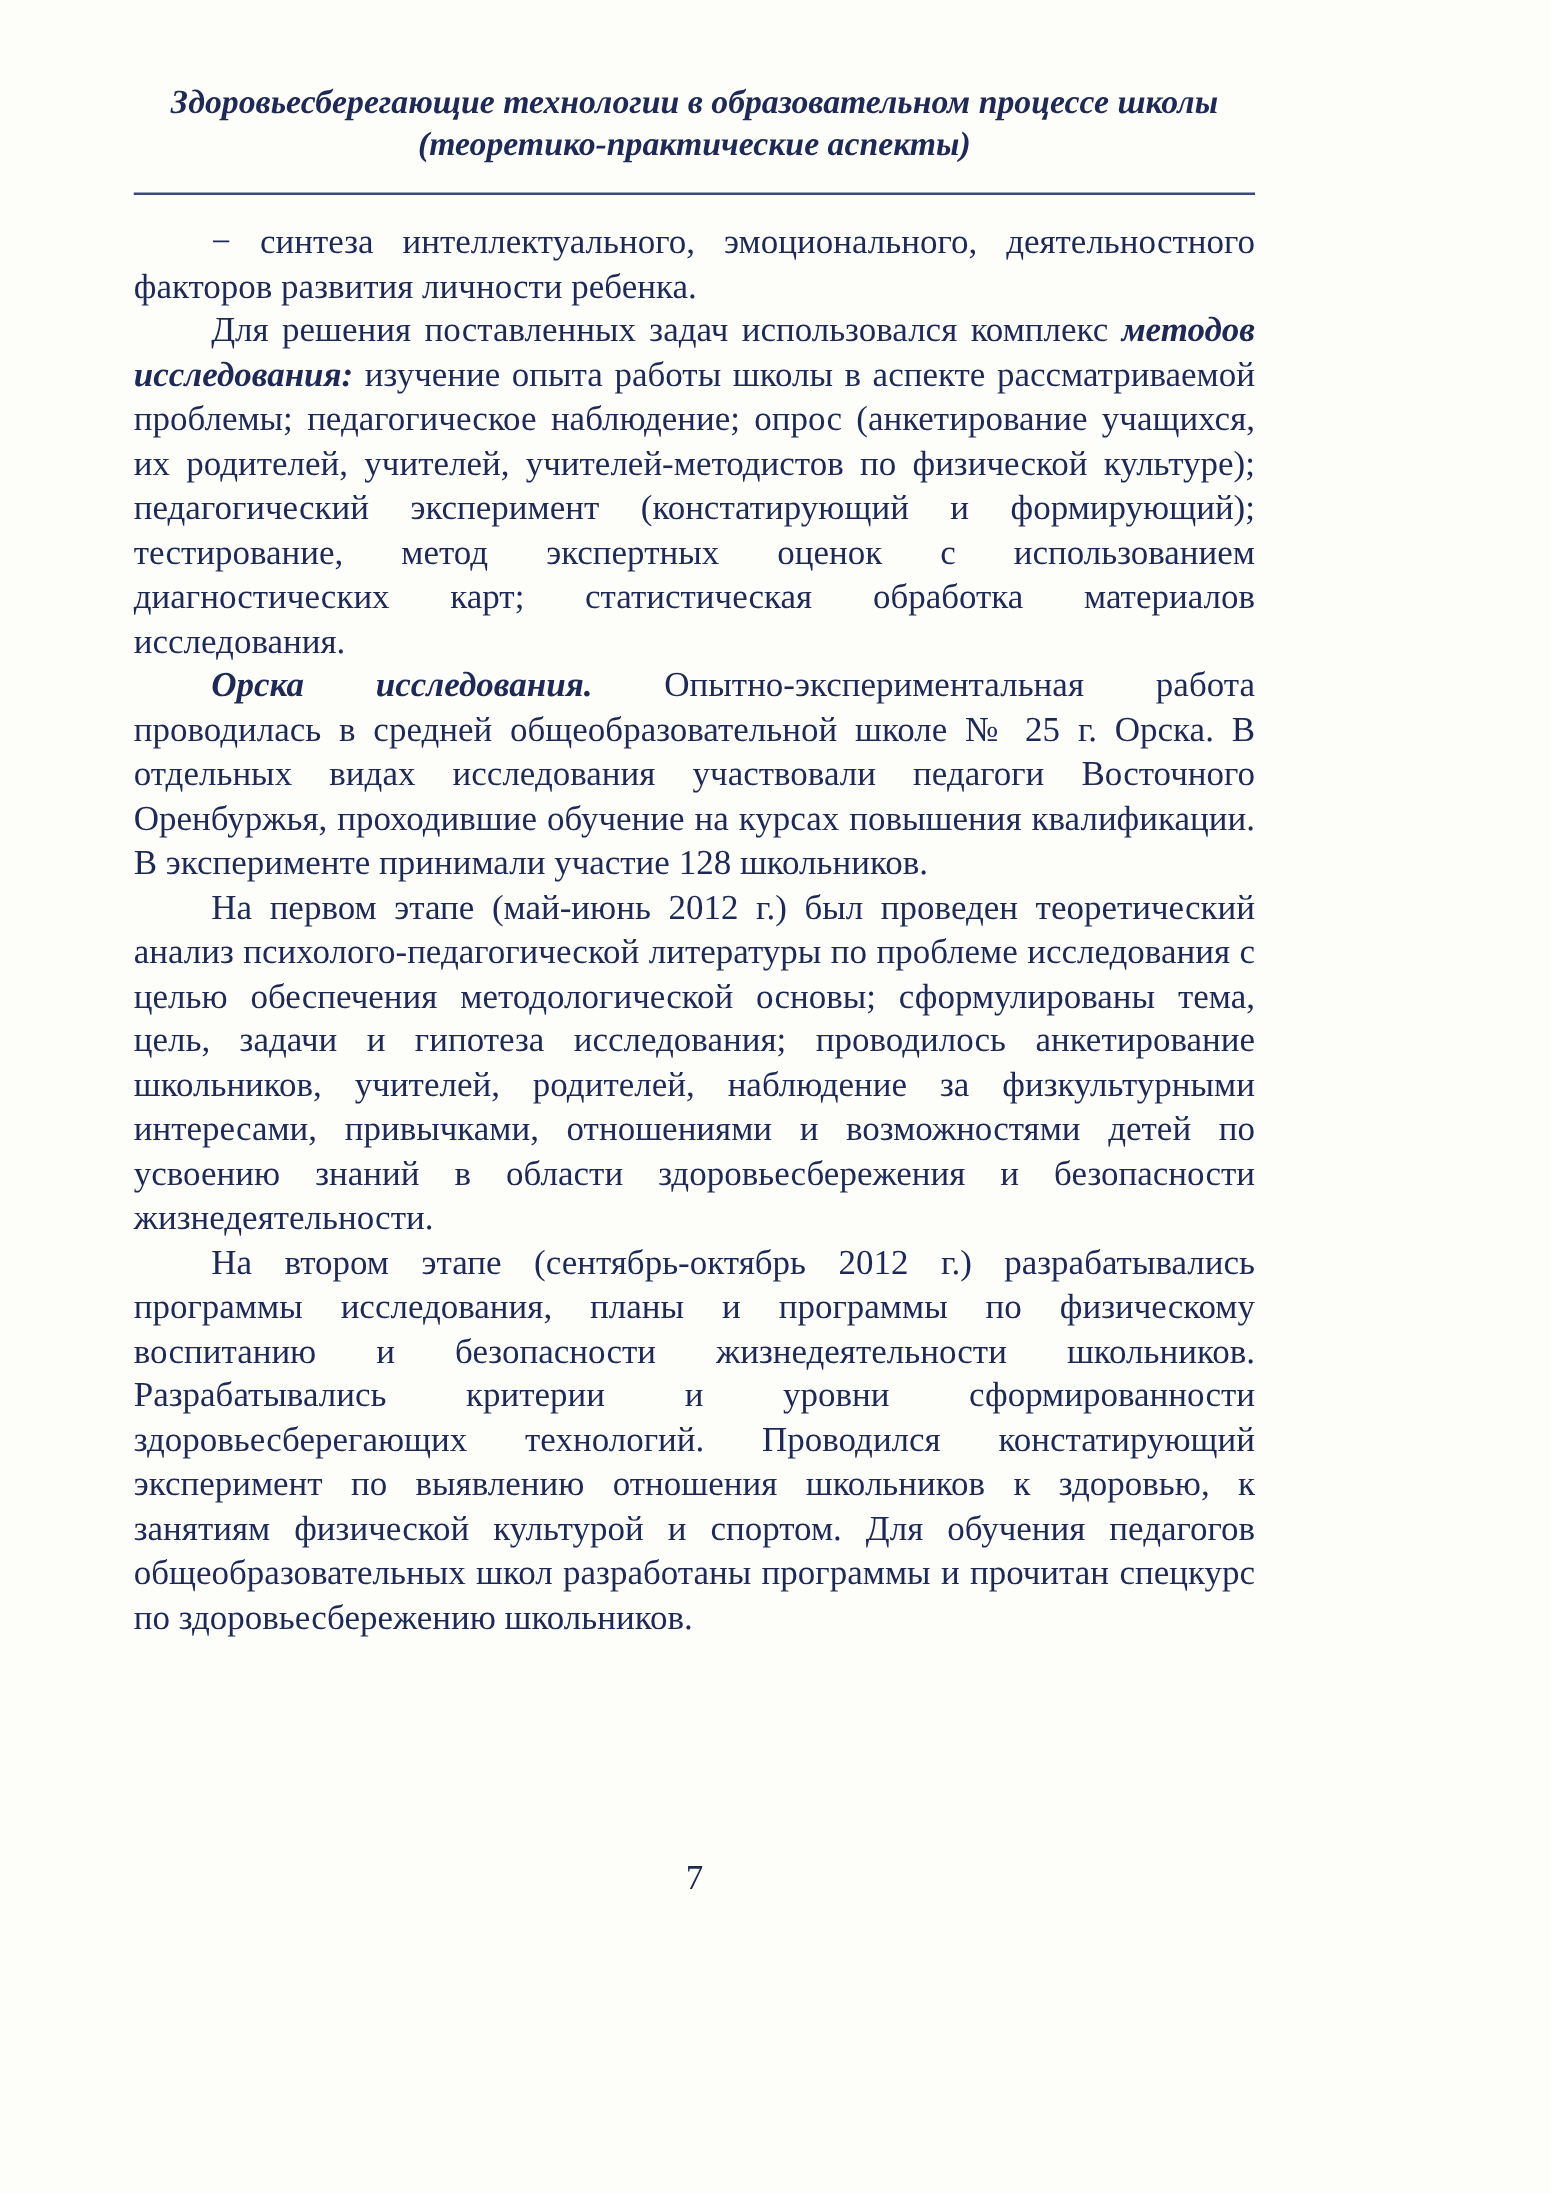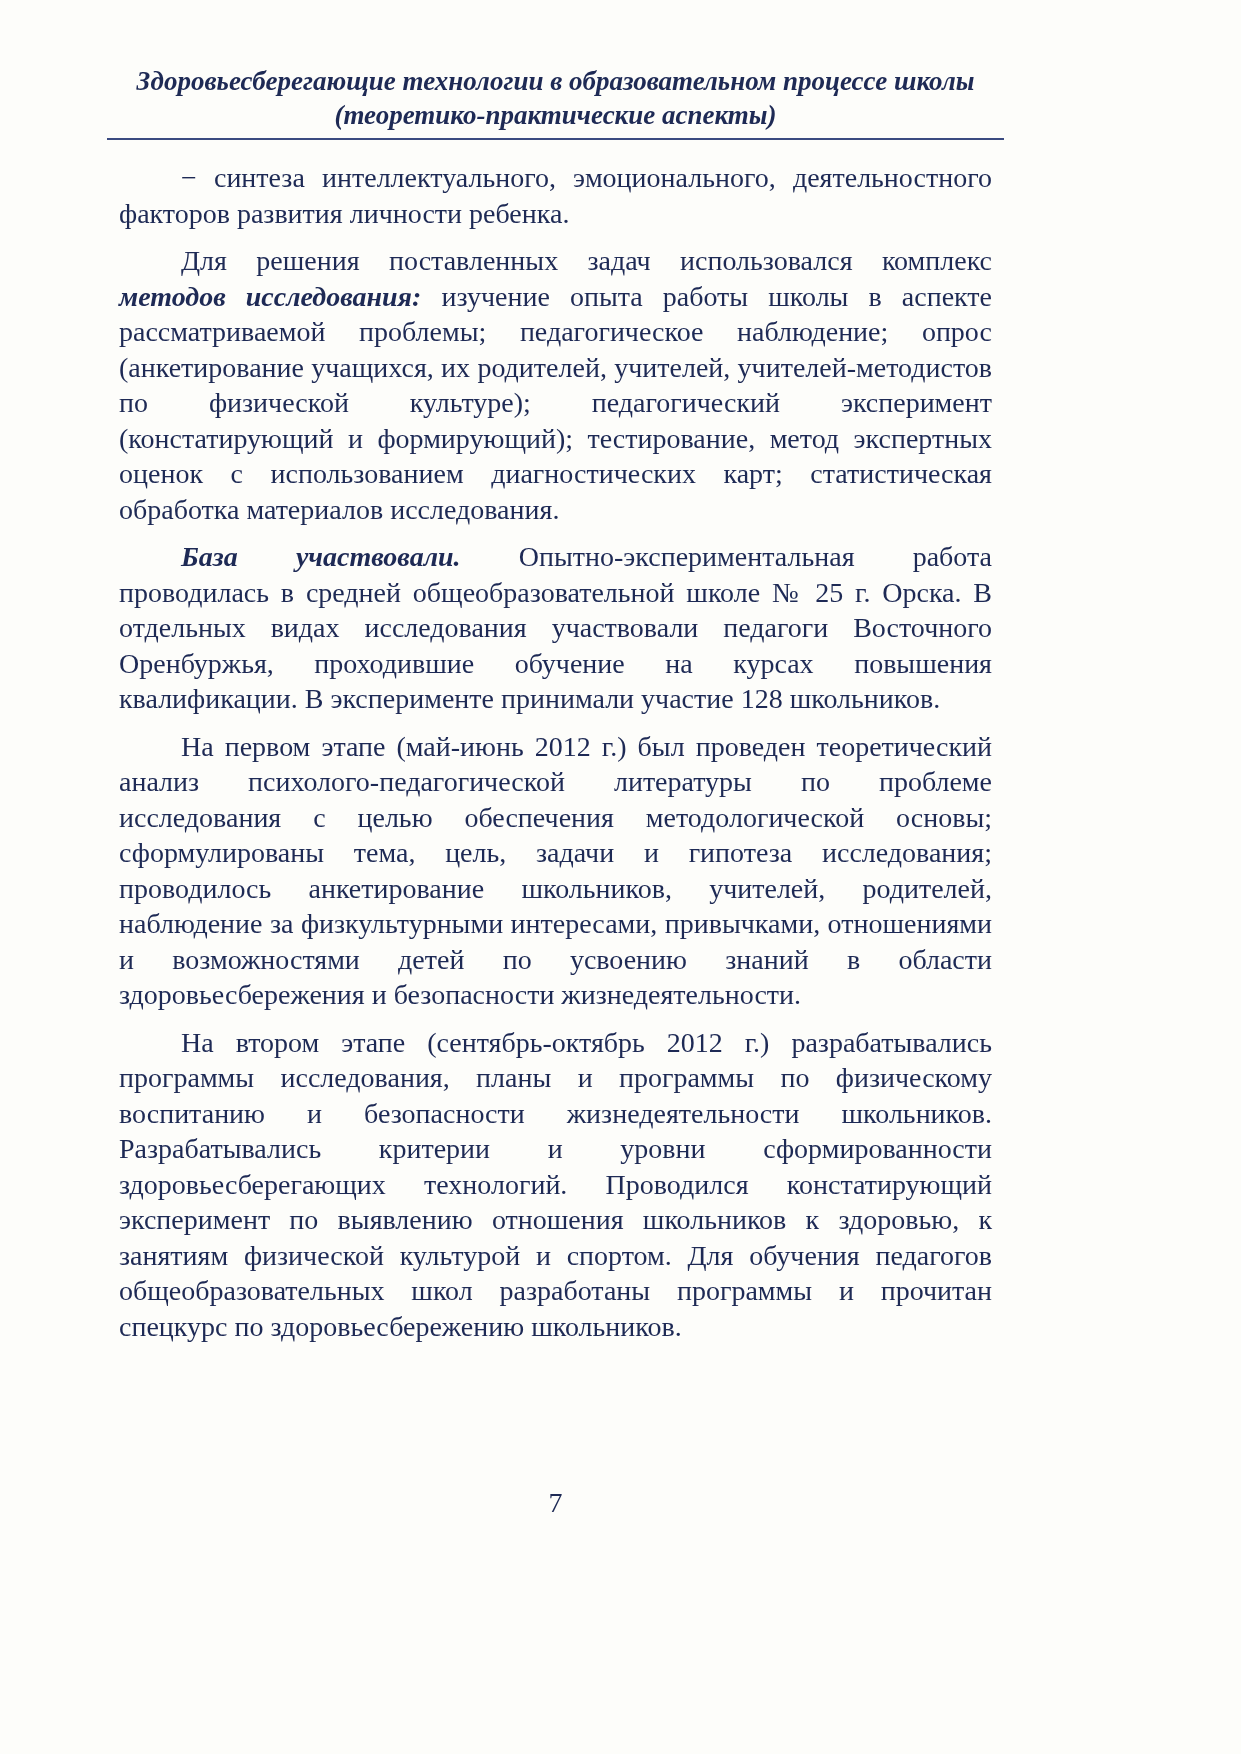--- a/index.html
+++ b/index.html
@@ -22,34 +22,34 @@
     top: 0;
     width: 897px;
   }
   .doc-header {
     margin-top: 64px;
     text-align: center;
     font-style: italic;
     font-weight: bold;
     font-size: 27px;
     line-height: 34px;
-    padding-bottom: 6px;
+    padding-bottom: 22px;
     border-bottom: 2px solid #3a4a80;
   }
   .doc-header .sub {
     display: block;
   }
   .body-text {
     margin-top: 20px;
     font-size: 28px;
     line-height: 35.5px;
     text-align: justify;
   }
   .para {
-    margin: 12px;
+    margin: 0;
     text-indent: 62px;
   }
   .bi {
     font-weight: bold;
     font-style: italic;
   }
   .page-number {
     position: absolute;
     left: 107px;
     width: 897px;
@@ -68,21 +68,21 @@
       <span class="sub">Здоровьесберегающие технологии в образовательном процессе школы</span>
       <span class="sub">(теоретико-практические аспекты)</span>
     </div>
 
     <div class="body-text">
 
       <p class="para"><span>− синтеза интеллектуального, эмоционального, деятельностного факторов развития личности ребенка.</span><span class="bi"></span><span></span></p>
 
       <p class="para"><span>Для решения поставленных задач использовался комплекс </span><span class="bi">методов исследования: </span><span>изучение опыта работы школы в аспекте рассматриваемой проблемы; педагогическое наблюдение; опрос (анкетирование учащихся, их родителей, учителей, учителей-методистов по физической культуре); педагогический эксперимент (констатирующий и формирующий); тестирование, метод экспертных оценок с использованием диагностических карт; статистическая обработка материалов исследования.</span></p>
 
-      <p class="para"><span></span><span class="bi">База участвовали. </span><span>Опытно-экспериментальная работа проводилась в средней общеобразовательной школе № 25 г. Орска. В отдельных видах исследования участвовали педагоги Восточного Оренбуржья, проходившие обучение на курсах повышения квалификации. В эксперименте принимали участие 128 школьников.</span></p>
+      <p class="para"><span></span><span class="bi">Орска исследования. </span><span>Опытно-экспериментальная работа проводилась в средней общеобразовательной школе № 25 г. Орска. В отдельных видах исследования участвовали педагоги Восточного Оренбуржья, проходившие обучение на курсах повышения квалификации. В эксперименте принимали участие 128 школьников.</span></p>
 
 
       <p class="para"><span>На первом этапе (май-июнь 2012 г.) был проведен теоретический анализ психолого-педагогической литературы по проблеме исследования с целью обеспечения методологической основы; сформулированы тема, цель, задачи и гипотеза исследования; проводилось анкетирование школьников, учителей, родителей, наблюдение за физкультурными интересами, привычками, отношениями и возможностями детей по усвоению знаний в области здоровьесбережения и безопасности жизнедеятельности.</span><span class="bi"></span><span></span></p>
 
       <p class="para"><span>На втором этапе (сентябрь-октябрь 2012 г.) разрабатывались программы исследования, планы и программы по физическому воспитанию и безопасности жизнедеятельности школьников. Разрабатывались критерии и уровни сформированности здоровьесберегающих технологий. Проводился констатирующий эксперимент по выявлению отношения школьников к здоровью, к занятиям физической культурой и спортом. Для обучения педагогов общеобразовательных школ разработаны программы и прочитан спецкурс по здоровьесбережению школьников.</span><span class="bi"></span><span></span></p>
 
 
     </div>
   </div>
 

